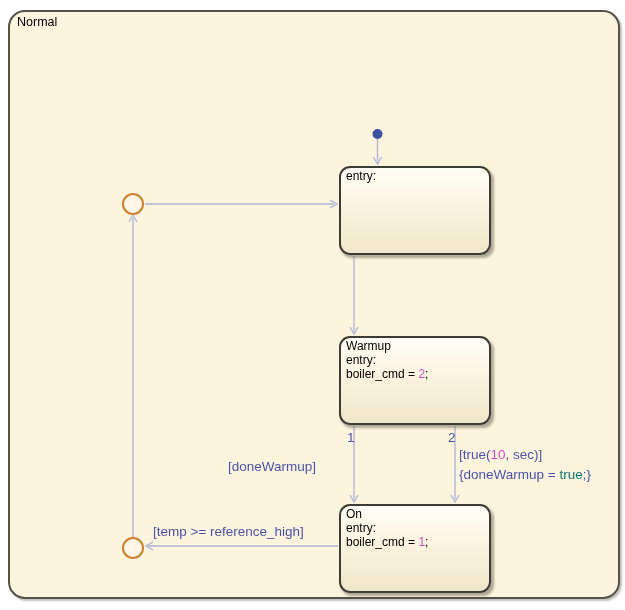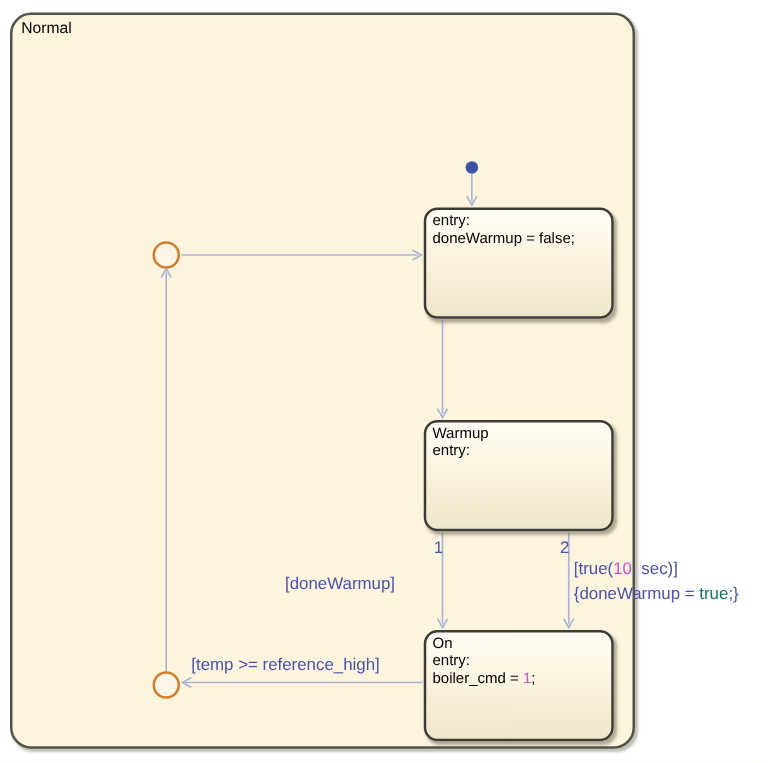--- a/index.html
+++ b/index.html
@@ -13,21 +13,21 @@
     width: 625px;
     height: 610px;
     background: #ffffff;
     overflow: hidden;
   }
   
   .normal-box {
     position: absolute;
     left: 8px;
     top: 10px;
-    width: 500px;
+    width: 612px;
     height: 589px;
     box-sizing: border-box;
     background: #fdf4de;
     border: 2px solid #53534a;
     border-radius: 17px;
     box-shadow: 2px 2px 2px rgba(120,115,95,0.45);
   }
   .normal-label {
     position: absolute;
     left: 7px;
@@ -113,26 +113,26 @@
 
     <line x1="145" y1="204" x2="334" y2="204" stroke="#aab3d6" stroke-width="1.3"></line>
     <polyline points="330,200 337,204 330,208" fill="none" stroke="#aab3d6" stroke-width="1.3"></polyline>
 
     <circle cx="133" cy="204" r="10" fill="#fdf6e6" stroke="#cf7f2b" stroke-width="2"></circle>
     <circle cx="133" cy="548" r="10" fill="#fdf6e6" stroke="#cf7f2b" stroke-width="2"></circle>
   </svg>
 
   <div id="state-off" class="state">
     <div>entry:</div>
-    <div>doneWarmup = false;</div>
   </div>
 
   <div id="state-warmup" class="state">
     <div>Warmup</div>
     <div>entry:</div>
+    <div><span>boiler_cmd = </span><span class="num">2</span><span>;</span></div>
   </div>
 
   <div id="state-on" class="state">
     <div>On</div>
     <div>entry:</div>
     <div><span>boiler_cmd = </span><span class="num">1</span><span>;</span></div>
   </div>
 
 
   <div id="label-num1" class="tlabel">1</div>

